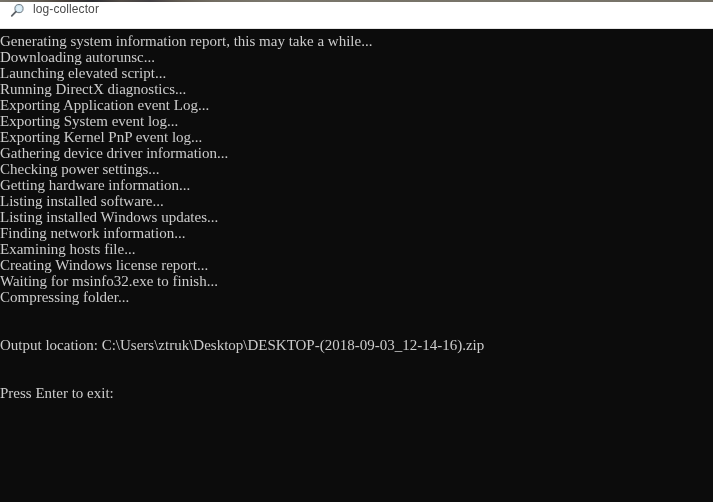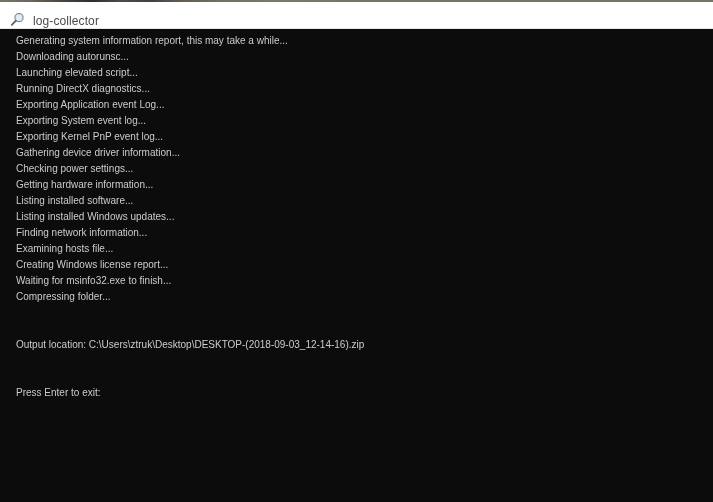--- a/index.html
+++ b/index.html
@@ -29,21 +29,21 @@
         #cfc8b6 0%, #bdb3a0 4%, #7d6f63 9%, #4a4a52 13%,
         #8a7f74 17%, #6f6a70 21%, #a59a8a 25%, #c6bda9 30%,
         #d6cfbc 38%, #cfc8b4 55%, #d2cbb8 75%, #cdc6b3 100%);
     opacity: .55;
   }
   #title-bar {
     height: 27px;
     background: #ffffff;
     border-bottom: 1px solid #e6e6e6;
     display: flex;
-    align-items: flex-end;
+    align-items: flex-start;
     padding-left: 9px;
     box-sizing: border-box;
     flex: 0 0 auto;
   }
   #title-bar .icon-wrap {
     width: 17px;
     height: 17px;
     display: flex;
     align-items: center;
     justify-content: center;
@@ -56,27 +56,27 @@
     letter-spacing: .1px;
     white-space: nowrap;
   }
   #console {
     flex: 1 1 auto;
     background: #0c0c0c;
     overflow: hidden;
     padding: 0;
   }
   #console-lines {
-    font-family: Liberation Sans, sans-serif;
-    font-size: 10px;
+    font-family: Liberation Serif, serif;
+    font-size: 15px;
     line-height: 16px;
     color: #cccccc;
     white-space: pre;
     padding-top: 4px;
-    padding-left: 16px;
+    padding-left: 0px;
   }
   #console-lines .line {
     height: 16px;
     white-space: pre;
   }
   #console-lines .line.blank {
     height: 16px;
   }
 </style>
 </head>

